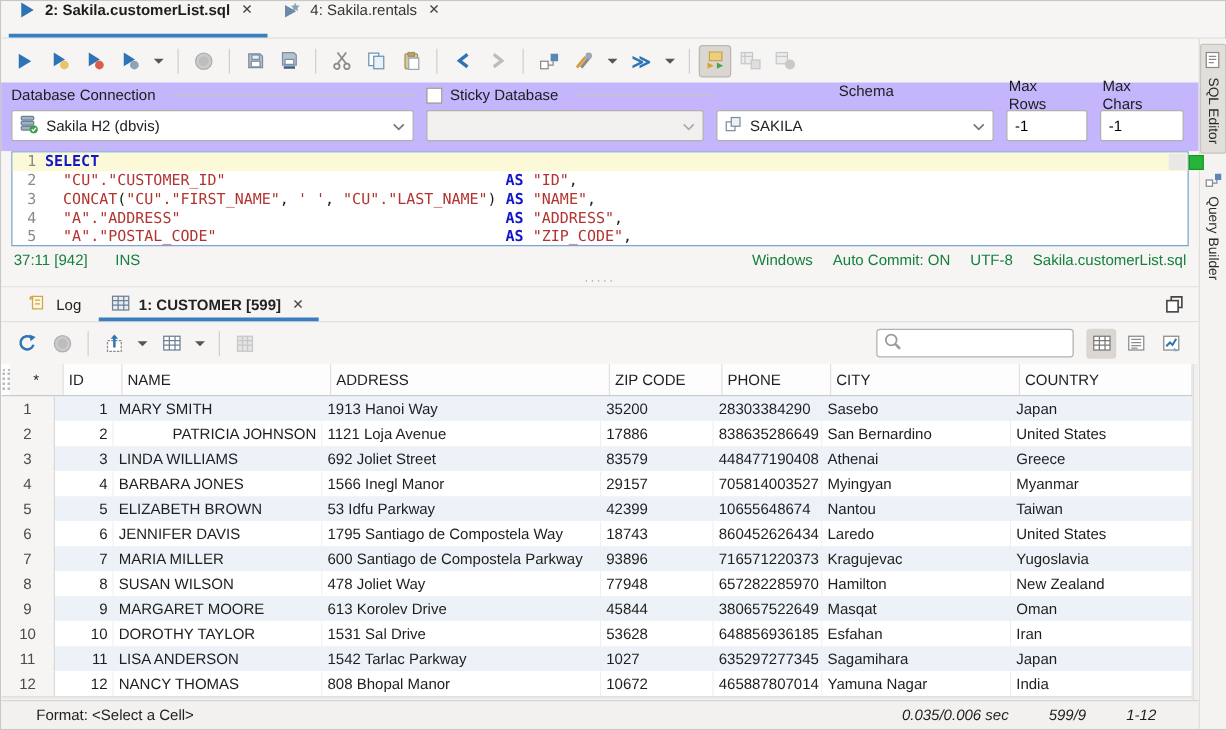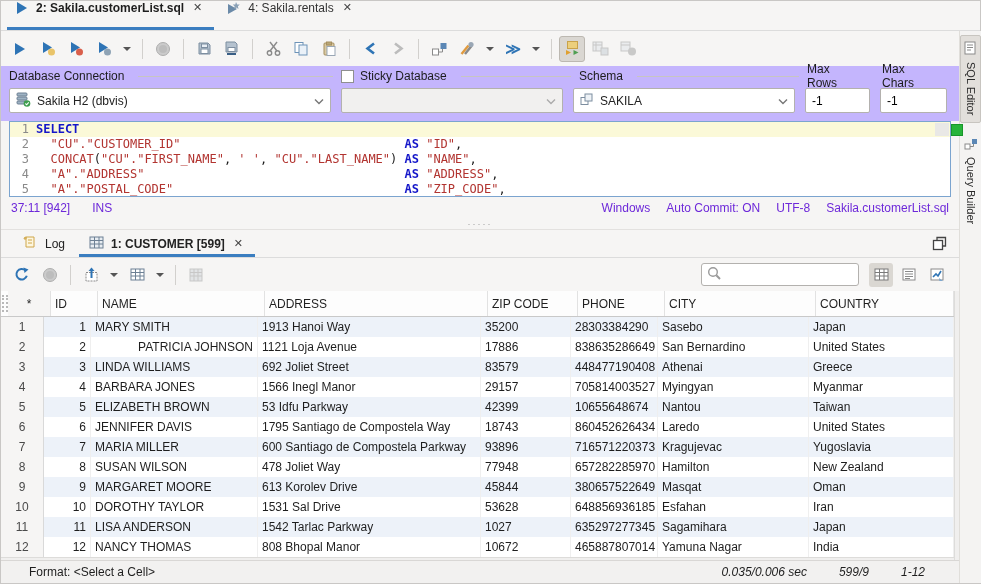--- a/index.html
+++ b/index.html
@@ -42,21 +42,21 @@
   .cline { display:flex; white-space:pre; font-family:"DejaVu Sans Mono", monospace; font-size:12px; line-height:15px; }
   .cline.hl { background:#fbf9d8; }
   .lnum { width:26px; text-align:right; padding-right:7px; color:#8a8a8a; flex:none; }
   .kw { color:#1416c9; font-weight:bold; }
   .str { color:#b23430; }
   .pl { color:#1b1b1b; }
   .ed-scroll-cap { position:absolute; top:1px; right:1px; width:14px; height:13px; background:#e9e8e6; }
   .err-stripe { position:absolute; top:2px; right:-6px; width:12px; height:12px; background:#27b43a; border:1px solid #18962a; }
 
   
-  .ed-status { height:22px; display:flex; align-items:center; background:#f6f5f4; padding:0 10px; color:#6d28d9;justify-content:flex-end; }
+  .ed-status { height:22px; display:flex; align-items:center; background:#f6f5f4; padding:0 10px; color:#15803d;justify-content:flex-end; }
   .ed-status .left { display:flex; gap:22px; }
   .ed-status .right { margin-left:auto; display:flex; gap:16px; }
 
   .splitter { height:11px; background:#f6f5f4; display:flex; align-items:center; justify-content:center; color:#9a9a9a; font-size:9px; letter-spacing:2px; border-bottom:1px solid #e3e1df; }
 
   
   .res-tabbar { height:28px; display:flex; align-items:stretch; background:#f6f5f4; border-bottom:1px solid #dcdcdc; padding-left:10px; }
   .res-tab { display:flex; align-items:center; gap:7px; padding:0 12px; position:relative; }
   .res-tab.active .lbl { font-weight:bold; }
   .res-tab.active::after { content:""; position:absolute; left:2px; right:2px; bottom:0; height:3px; background:#3b7ec0; }
@@ -266,21 +266,21 @@
         <div class="conn-labels">
           <div class="grp" style="width:332px;">
             <span>Database Connection</span>
             <span class="hline"></span>
           </div>
           <div class="grp" style="width:238px;">
             <span class="cbx"></span>
             <span>Sticky Database</span>
             <span class="hline"></span>
           </div>
-          <div class="grp" style="width:228px;">
+          <div class="grp" style="width:228px;flex-direction:column;">
             <span>Schema</span>
             <span class="hline"></span>
           </div>
           <div class="grp" style="width:75px;">
             <span>Max Rows</span>
             <span class="hline"></span>
           </div>
           <div class="grp" style="flex:1;">
             <span>Max Chars</span>
             <span class="hline"></span>

